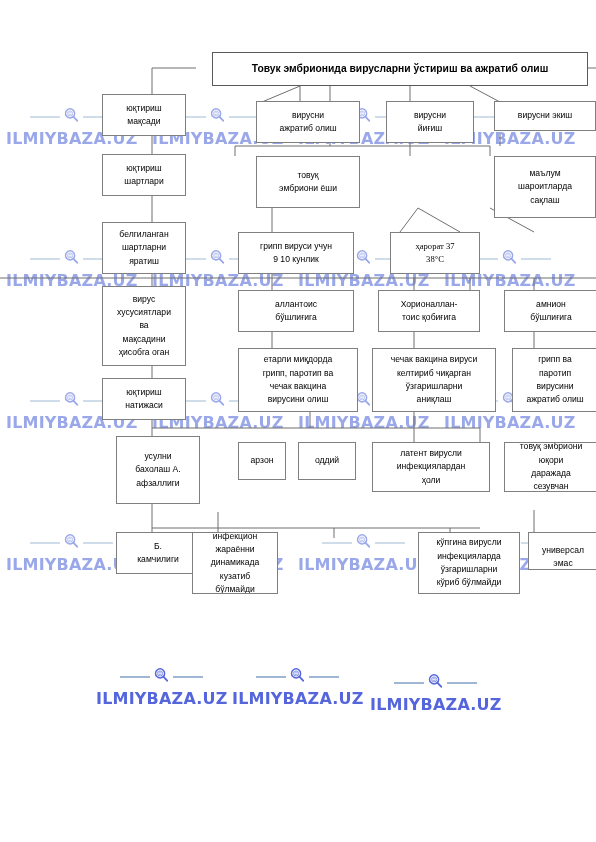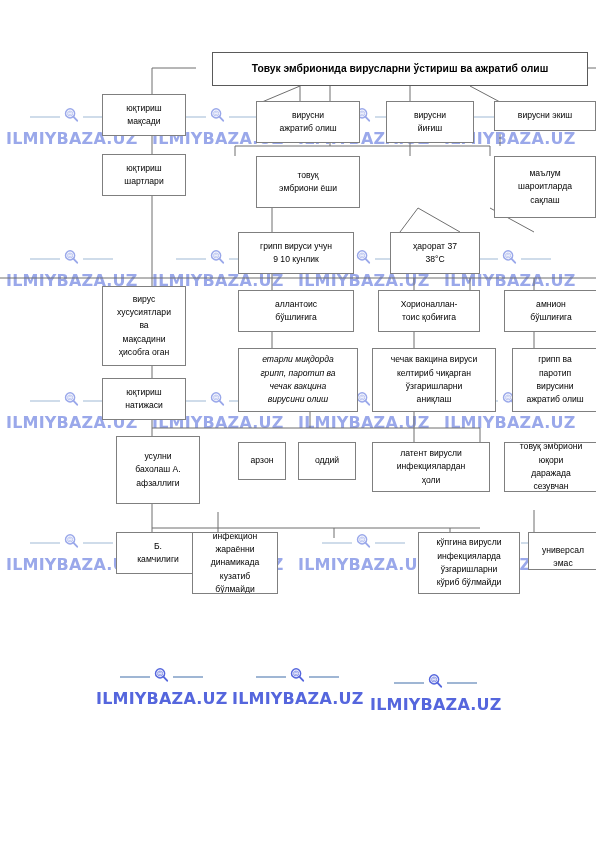--- a/index.html
+++ b/index.html
@@ -415,20 +415,23 @@
   <div class="diag" id="diag">
       <div class="node title opaque" style="left: 196px; top: 52px; width: 376px; height: 34px;">
         <span style="display: block; width: 100%;">Товук эмбрионида вирусларни ўстириш ва ажратиб олиш</span>
       </div>
       <div class="node opaque" style="left: 86px; top: 94px; width: 84px; height: 42px;">
         <span style="display: block; width: 100%;">юқтириш<br>мақсади</span>
       </div>
       <div class="node opaque" style="left: 86px; top: 154px; width: 84px; height: 42px;">
         <span style="display: block; width: 100%;">юқтириш<br>шартлари</span>
       </div>
+      <div class="node opaque" style="left: 86px; top: 222px; width: 84px; height: 52px;">
+        <span style="display: block; width: 100%;">белгиланган<br>шартларни<br>яратиш</span>
+      </div>
       <div class="node opaque" style="left: 86px; top: 286px; width: 84px; height: 80px;">
         <span style="display: block; width: 100%;">вирус<br>хусусиятлари<br>ва<br>мақсадини<br>ҳисобга оган</span>
       </div>
       <div class="node opaque" style="left: 86px; top: 378px; width: 84px; height: 42px;">
         <span style="display: block; width: 100%;">юқтириш<br>натижаси</span>
       </div>
       <div class="node opaque" style="left: 100px; top: 436px; width: 84px; height: 68px;">
         <span style="display: block; width: 100%;">усулни<br>бахолаш А.<br>афзаллиги</span>
       </div>
       <div class="node opaque" style="left: 100px; top: 532px; width: 84px; height: 42px;">
@@ -445,33 +448,33 @@
       </div>
       <div class="node opaque" style="left: 240px; top: 156px; width: 104px; height: 52px;">
         <span style="display: block; width: 100%;">товуқ<br>эмбриони ёши</span>
       </div>
       <div class="node opaque" style="left: 478px; top: 156px; width: 102px; height: 62px;">
         <span style="display: block; width: 100%;">маълум<br>шароитларда<br>сақлаш</span>
       </div>
       <div class="node opaque" style="left: 222px; top: 232px; width: 116px; height: 42px;">
         <span style="display: block; width: 100%;">грипп вируси учун<br>9 10 кунлик</span>
       </div>
-      <div class="node opaque" style="left: 374px; top: 232px; width: 90px; height: 42px;">
+      <div class="node opaque" style="left: 374px; top: 232px; width: 90px; height: 42px; font-family: Liberation Serif, serif;">
         <span style="display: block; width: 100%;">ҳарорат 37<br>38°C</span>
       </div>
       <div class="node opaque" style="left: 222px; top: 290px; width: 116px; height: 42px;">
         <span style="display: block; width: 100%;">аллантоис<br>бўшлиғига</span>
       </div>
       <div class="node opaque" style="left: 362px; top: 290px; width: 102px; height: 42px;">
         <span style="display: block; width: 100%;">Хорионаллан-<br>тоис қобиғига</span>
       </div>
       <div class="node opaque" style="left: 488px; top: 290px; width: 94px; height: 42px;">
         <span style="display: block; width: 100%;">амнион<br>бўшлиғига</span>
       </div>
-      <div class="node opaque" style="left: 222px; top: 348px; width: 120px; height: 64px; font-style: italic;">
+      <div class="node opaque" style="left: 222px; top: 348px; width: 120px; height: 64px;">
         <span style="display: block; width: 100%;">етарли миқдорда<br>грипп, паротип ва<br>чечак вакцина<br>вирусини олиш</span>
       </div>
       <div class="node opaque" style="left: 356px; top: 348px; width: 124px; height: 64px;">
         <span style="display: block; width: 100%;">чечак вакцина вируси<br>келтириб чиқарган<br>ўзгаришларни<br>аниқлаш</span>
       </div>
       <div class="node opaque" style="left: 496px; top: 348px; width: 86px; height: 64px;">
         <span style="display: block; width: 100%;">грипп ва<br>паротип<br>вирусини<br>ажратиб олиш</span>
       </div>
       <div class="node opaque" style="left: 222px; top: 442px; width: 48px; height: 38px; text-align: center;">
         <span style="display: block; width: 100%;">арзон</span>

